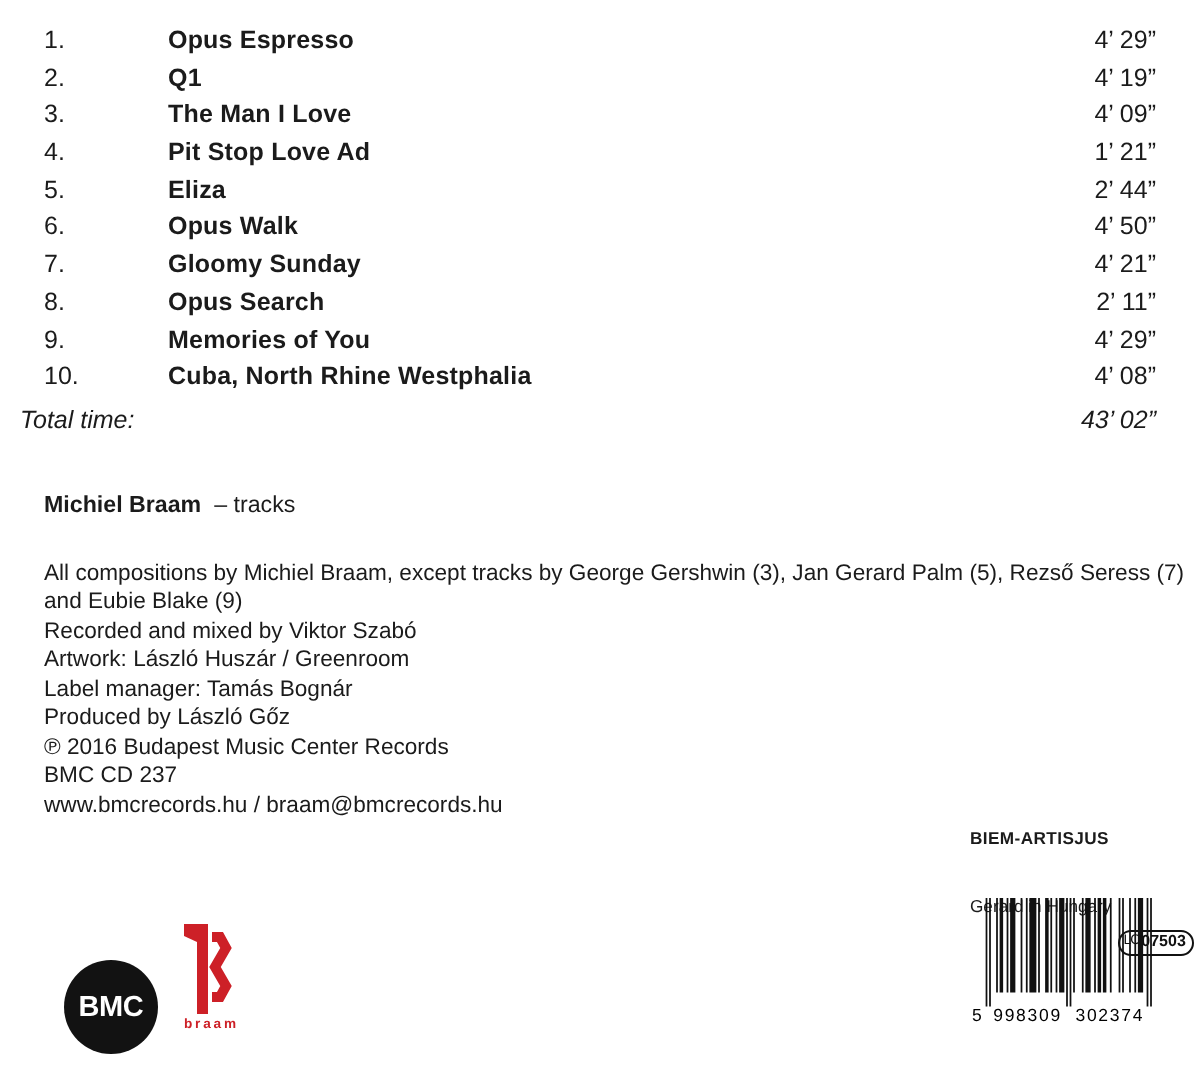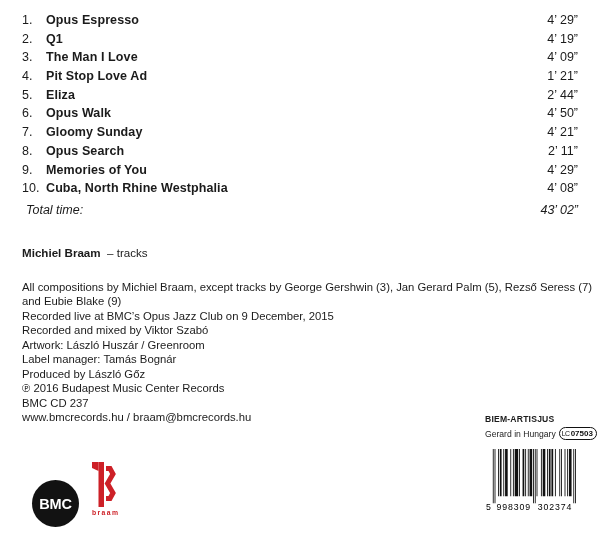--- a/index.html
+++ b/index.html
@@ -4,37 +4,37 @@
 <style>
   html,body{margin:0;padding:0;background:#fff;}
   .cover{
     position:relative;width:600px;height:535px;background:#ffffff;overflow:hidden;
     font-family:"Liberation Sans","DejaVu Sans",sans-serif;color:#1b1b1b;
   }
   
   .tracklist{position:absolute;left:22px;right:22px;top:13px;}
   .track-row{display:flex;align-items:baseline;height:18.7px;font-size:12.5px;}
   .t-num{width:24px;flex:0 0 24px;font-weight:normal;}
-  .t-title{flex:1;font-weight:bold;letter-spacing:.1px;}
+  .t-title{flex:1;font-weight:bold;letter-spacing:.1px;margin-left:38px;}
   .t-dur{flex:0 0 auto;text-align:right;}
   
-  .total-row{position:absolute;left:26px;right:22px;top:203px;display:flex;font-size:12.5px;font-style:italic;}
+  .total-row{position:absolute;left:10px;right:22px;top:203px;display:flex;font-size:12.5px;font-style:italic;}
   .total-row .spacer{flex:1;}
   
   .artist-line{position:absolute;left:22px;top:246px;font-size:11.6px;}
   .artist-line .artist-name{font-weight:bold;}
   
   .credits{position:absolute;left:22px;top:280px;font-size:11.3px;line-height:14.45px;}
   .credits p{margin:0;}
   
   .rights{position:absolute;left:485px;top:414px;font-size:8.6px;line-height:10px;white-space:nowrap;}
   .rights .society{font-weight:bold;letter-spacing:.2px;}
   .rights .printed-row{margin-top:3px;display:flex;align-items:center;gap:3px;}
-  .lc-badge{display:inline-flex;align-items:center;border:1.1px solid #111;border-radius:8px;
-    padding:0 3px 0 2px;height:11px;background:#fff;}
+  .lc-badge{display:inline-flex;align-items:flex-start;border:1.1px solid #111;border-radius:8px;
+    padding:0 3px 0 2px;height:11px;background:#fff;margin-top:38px;}
   .lc-badge .lc-letters{font-size:7px;letter-spacing:-.5px;color:#111;}
   .lc-badge .lc-number{font-size:8px;font-weight:bold;color:#111;margin-left:1px;}
   
   .barcode{position:absolute;left:484px;top:449px;}
   .barcode svg{display:block;}
   .barcode text{font-family:"Liberation Sans","DejaVu Sans",sans-serif;fill:#000;}
   
   .bmc-logo{position:absolute;left:32px;top:480px;width:47px;height:47px;border-radius:50%;
     background:#121212;display:flex;align-items:center;justify-content:center;}
   .bmc-logo span{color:#fff;font-weight:bold;font-size:14.5px;letter-spacing:-.2px;}
@@ -107,21 +107,20 @@
   </div>
 
   <div class="artist-line">
     <span class="artist-name">Michiel Braam</span>
     <span>&nbsp;</span><span>– tracks</span>
   </div>
 
   <div class="credits">
       <p>All compositions by Michiel Braam, except tracks by George Gershwin (3), Jan Gerard Palm (5), Rezső Seress (7)</p>
       <p>and Eubie Blake (9)</p>
-      <p>Recorded live at BMC’s Opus Jazz Club on 9 December, 2015</p>
       <p>Recorded and mixed by Viktor Szabó</p>
       <p>Artwork: László Huszár / Greenroom</p>
       <p>Label manager: Tamás Bognár</p>
       <p>Produced by László Gőz</p>
       <p>℗ 2016 Budapest Music Center Records</p>
       <p>BMC CD 237</p>
       <p>www.bmcrecords.hu / braam@bmcrecords.hu</p>
     </div>
 
   <div class="rights">

